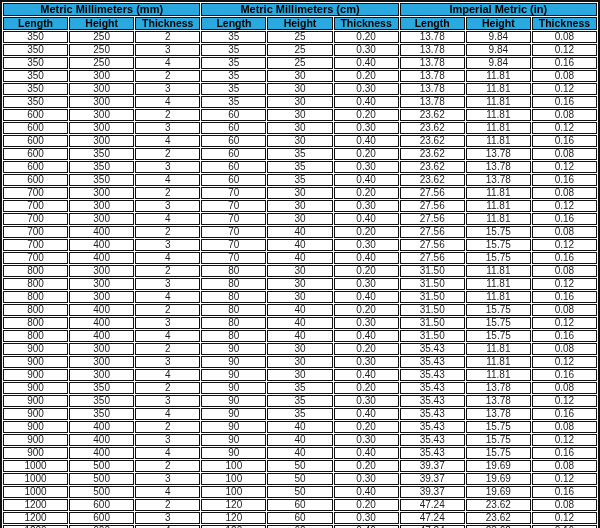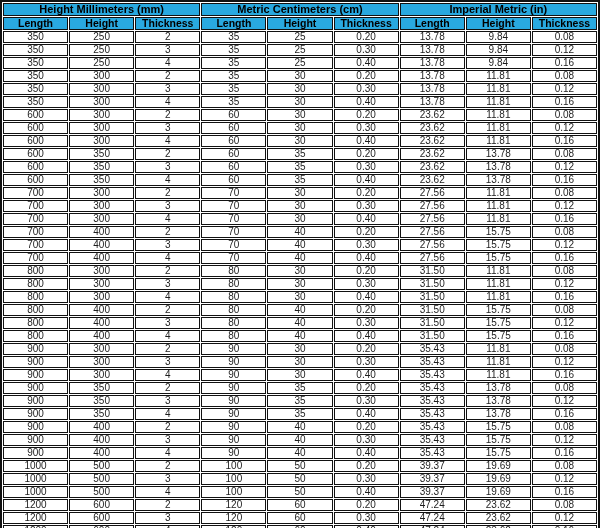--- a/index.html
+++ b/index.html
@@ -54,22 +54,22 @@
     font-size: 10px;
   }
 </style>
 </head>
 <body>
 
 <div class="sheet">
   <table class="conv">
     <thead>
       <tr>
-        <th class="group" colspan="3">Height Millimeters (mm)</th>
-        <th class="group" colspan="3">Metric Centimeters (cm)</th>
+        <th class="group" colspan="3">Metric Millimeters (mm)</th>
+        <th class="group" colspan="3">Metric Millimeters (cm)</th>
         <th class="group" colspan="3">Imperial Metric (in)</th>
       </tr>
       <tr>
         <th class="sub">Length</th>
         <th class="sub">Height</th>
         <th class="sub">Thickness</th>
         <th class="sub">Length</th>
         <th class="sub">Height</th>
         <th class="sub">Thickness</th>
         <th class="sub">Length</th>

